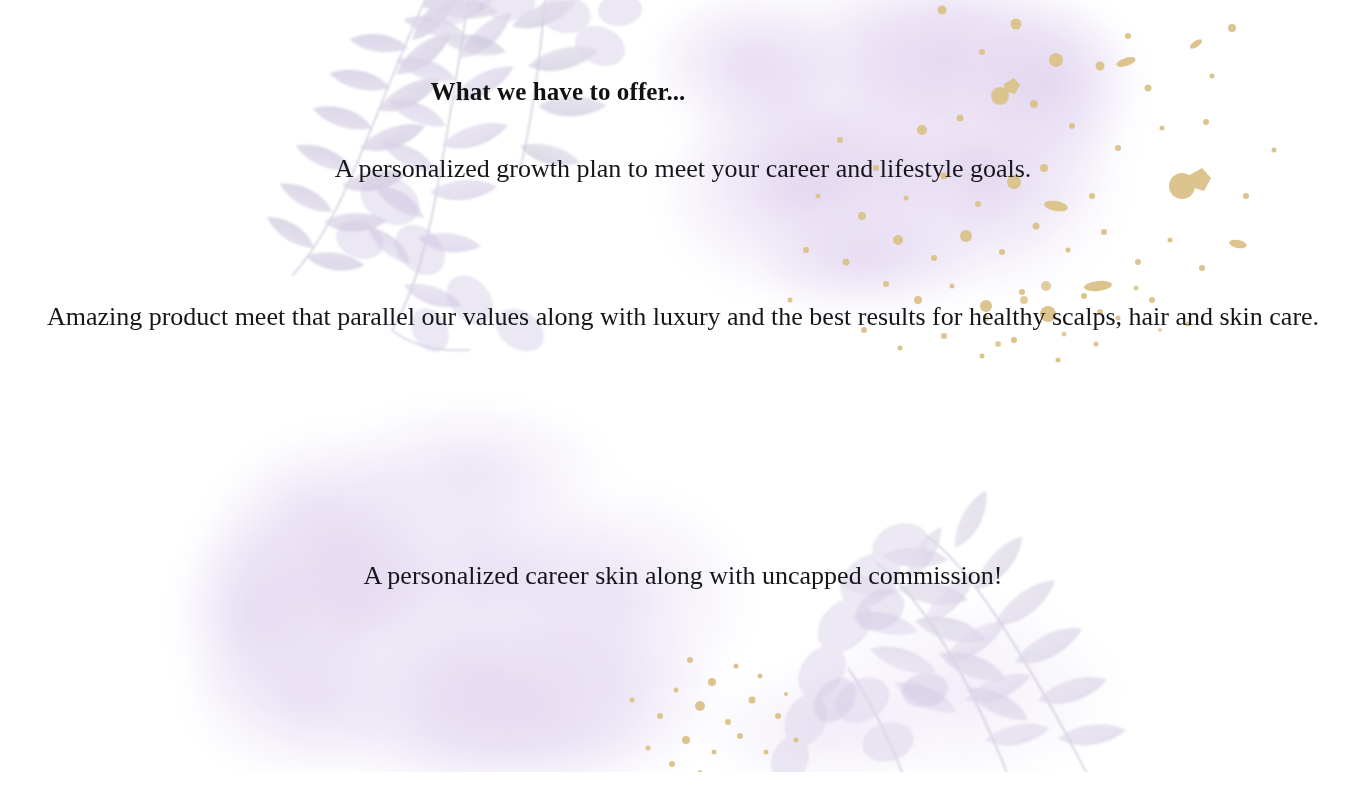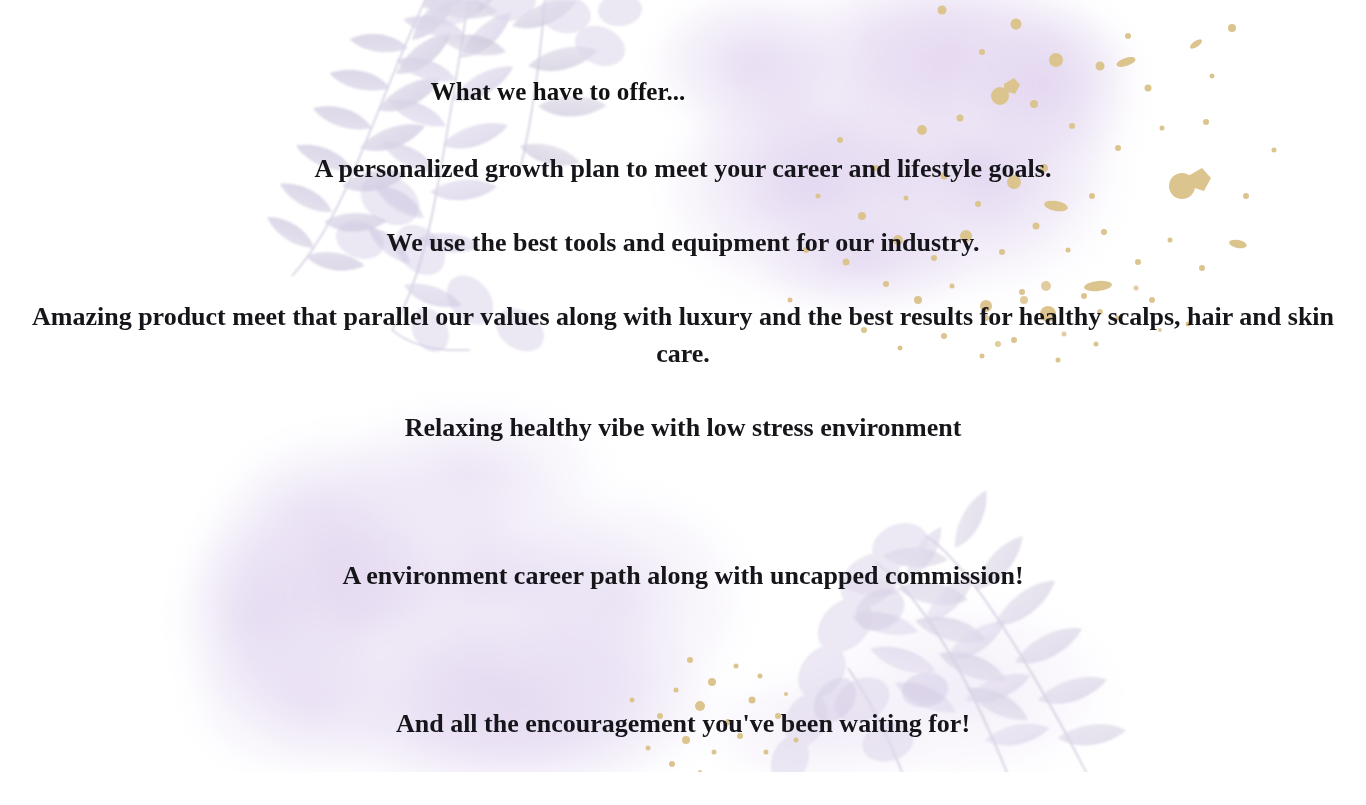--- a/index.html
+++ b/index.html
@@ -61,21 +61,21 @@
   }
 
   .offer-line {
     position: absolute;
     left: 8px;
     width: 1350px;
     text-align: center;
     font-size: 26px;
     line-height: 37px;
     color: #16151a;
-    font-weight: bold;
+    font-weight: normal;
   }
 
   .l1 { top: 150px; }
   .l2 { top: 224px; }
   .l3 { top: 298px; }
   .l4 { top: 409px; }
   .l5 { top: 483px; }
   .l6 { top: 557px; }
   .l7 { top: 631px; }
   .l8 { top: 705px; }
@@ -553,26 +553,23 @@
       </g>
     </svg>
   </div>
 
   <div class="text-layer">
 
     <div class="headline">What we have to offer...</div>
 
     <div class="offer-line l1">A personalized growth plan to meet your career and lifestyle goals.</div>
 
-    <div class="offer-line l2">We use the best tools and equipment for our industry.</div>
 
     <div class="offer-line l3">Amazing product meet that parallel our values along with luxury and the best results for healthy scalps, hair and skin care.</div>
 
-    <div class="offer-line l4">Relaxing healthy vibe with low stress environment</div>
-
-
-    <div class="offer-line l6">A environment career path along with uncapped commission!</div>
-
-
-    <div class="offer-line l8">And all the encouragement you've been waiting for!</div>
+
+
+    <div class="offer-line l6">A personalized career skin along with uncapped commission!</div>
+
+
 
   </div>
 </div>
 
 </body></html>

